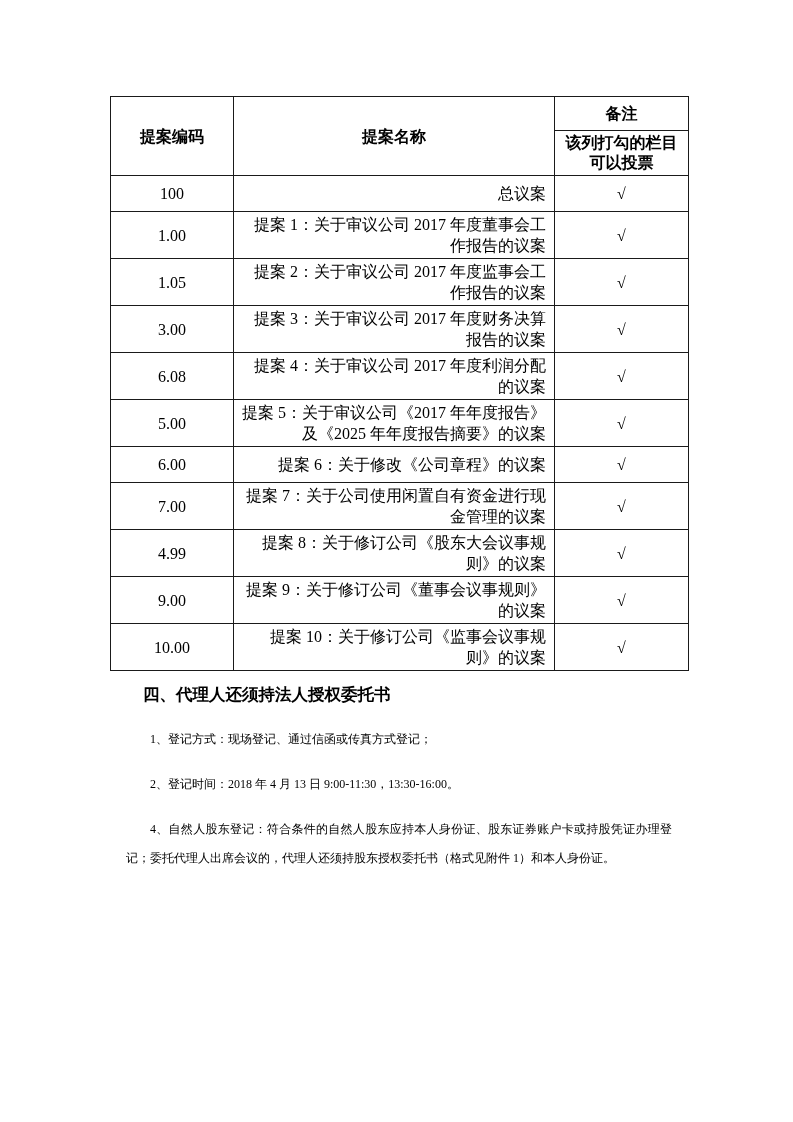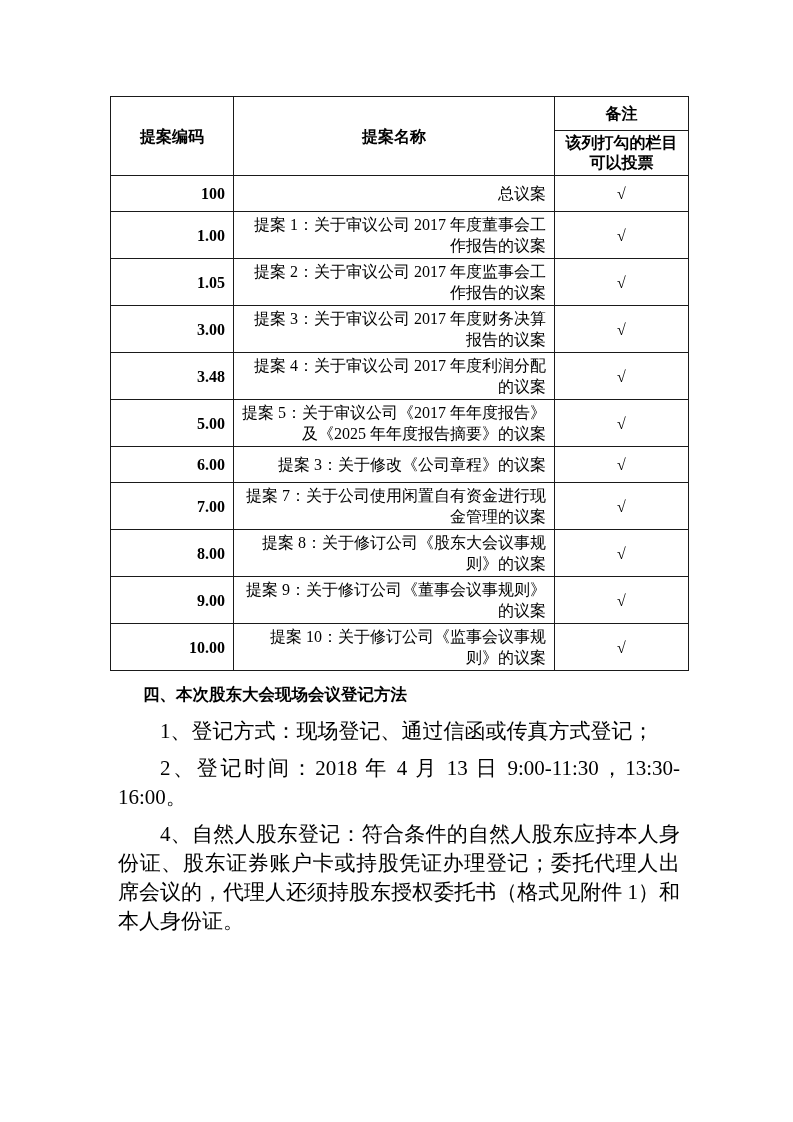--- a/index.html
+++ b/index.html
@@ -35,36 +35,36 @@
     vertical-align: middle;
     box-sizing: border-box;
   }
   .proposal-table th {
     font-weight: bold;
     text-align: center;
   }
   .proposal-table th.remark-top { height: 34px; }
   .proposal-table th.remark-sub { height: 41px; line-height: 20px; }
   .proposal-table td { height: 36px; }
-  .cell-code  { text-align: right; font-weight: bold; }
+  .cell-code  { text-align: center; }
   .cell-name  { text-align: right; }
   .cell-name.center { text-align: right; }
   .cell-check { text-align: center; }
   .section { margin-top: 9px; }
   .section h2 {
     margin: 0;
     font-family: "Liberation Sans", "DejaVu Sans", sans-serif;
     font-size: 16.5px;
     font-weight: bold;
     line-height: 29px;
     text-indent: 2em;
   }
   .section p {
-    margin: 8px;
-    font-size: 21px;
+    margin: 16px;
+    font-size: 12px;
     line-height: 29px;
     text-align: justify;
     text-indent: 2em;
   }
 </style>
 </head>
 <body>
 
 <div class="page">
   <div class="content">
@@ -104,65 +104,65 @@
     <td class="cell-check"><span>√</span></td>
   </tr>
 
   <tr>
     <td class="cell-code">3.00</td>
     <td class="cell-name">提案 3：关于审议公司 2017 年度财务决算报告的议案</td>
     <td class="cell-check"><span>√</span></td>
   </tr>
 
   <tr>
-    <td class="cell-code">3.48</td>
+    <td class="cell-code">6.08</td>
     <td class="cell-name">提案 4：关于审议公司 2017 年度利润分配的议案</td>
     <td class="cell-check"><span>√</span></td>
   </tr>
 
   <tr>
     <td class="cell-code">5.00</td>
     <td class="cell-name">提案 5：关于审议公司《2017 年年度报告》及《2025 年年度报告摘要》的议案</td>
     <td class="cell-check"><span>√</span></td>
   </tr>
 
   <tr>
     <td class="cell-code">6.00</td>
-    <td class="cell-name">提案 3：关于修改《公司章程》的议案</td>
+    <td class="cell-name">提案 6：关于修改《公司章程》的议案</td>
     <td class="cell-check"><span>√</span></td>
   </tr>
 
   <tr>
     <td class="cell-code">7.00</td>
     <td class="cell-name">提案 7：关于公司使用闲置自有资金进行现金管理的议案</td>
     <td class="cell-check"><span>√</span></td>
   </tr>
 
   <tr>
-    <td class="cell-code">8.00</td>
+    <td class="cell-code">4.99</td>
     <td class="cell-name">提案 8：关于修订公司《股东大会议事规则》的议案</td>
     <td class="cell-check"><span>√</span></td>
   </tr>
 
   <tr>
     <td class="cell-code">9.00</td>
     <td class="cell-name">提案 9：关于修订公司《董事会议事规则》的议案</td>
     <td class="cell-check"><span>√</span></td>
   </tr>
 
   <tr>
     <td class="cell-code">10.00</td>
     <td class="cell-name">提案 10：关于修订公司《监事会议事规则》的议案</td>
     <td class="cell-check"><span>√</span></td>
   </tr>
 </tbody>
     </table>
 
     <div class="section">
-      <h2>四、本次股东大会现场会议登记方法</h2>
+      <h2>四、代理人还须持法人授权委托书</h2>
       <div id="paragraphs">
           <p>1、登记方式：现场登记、通过信函或传真方式登记；</p>
           <p>2、登记时间：2018 年 4 月 13 日 9:00-11:30，13:30-16:00。</p>
           <p>4、自然人股东登记：符合条件的自然人股东应持本人身份证、股东证券账户卡或持股凭证办理登记；委托代理人出席会议的，代理人还须持股东授权委托书（格式见附件 1）和本人身份证。</p>
         </div>
     </div>
 
   </div>
 </div>
 

